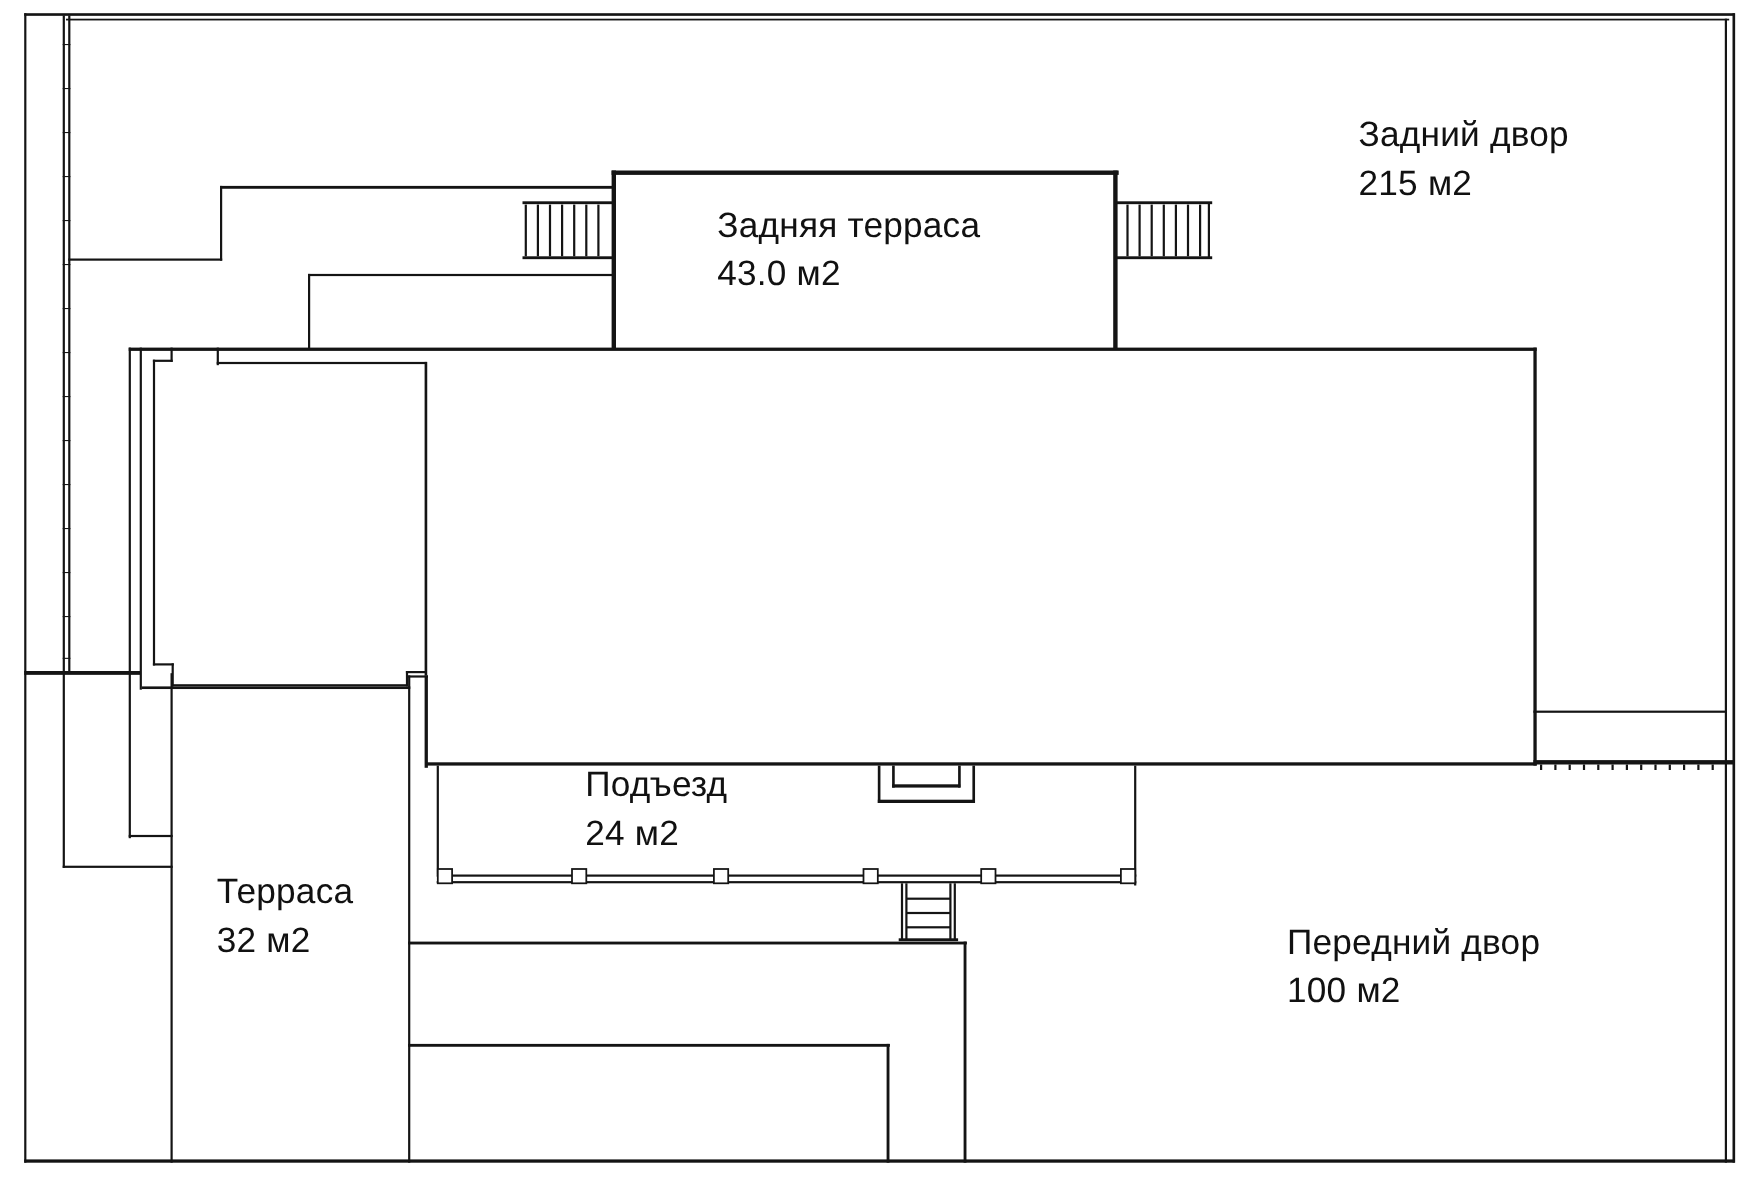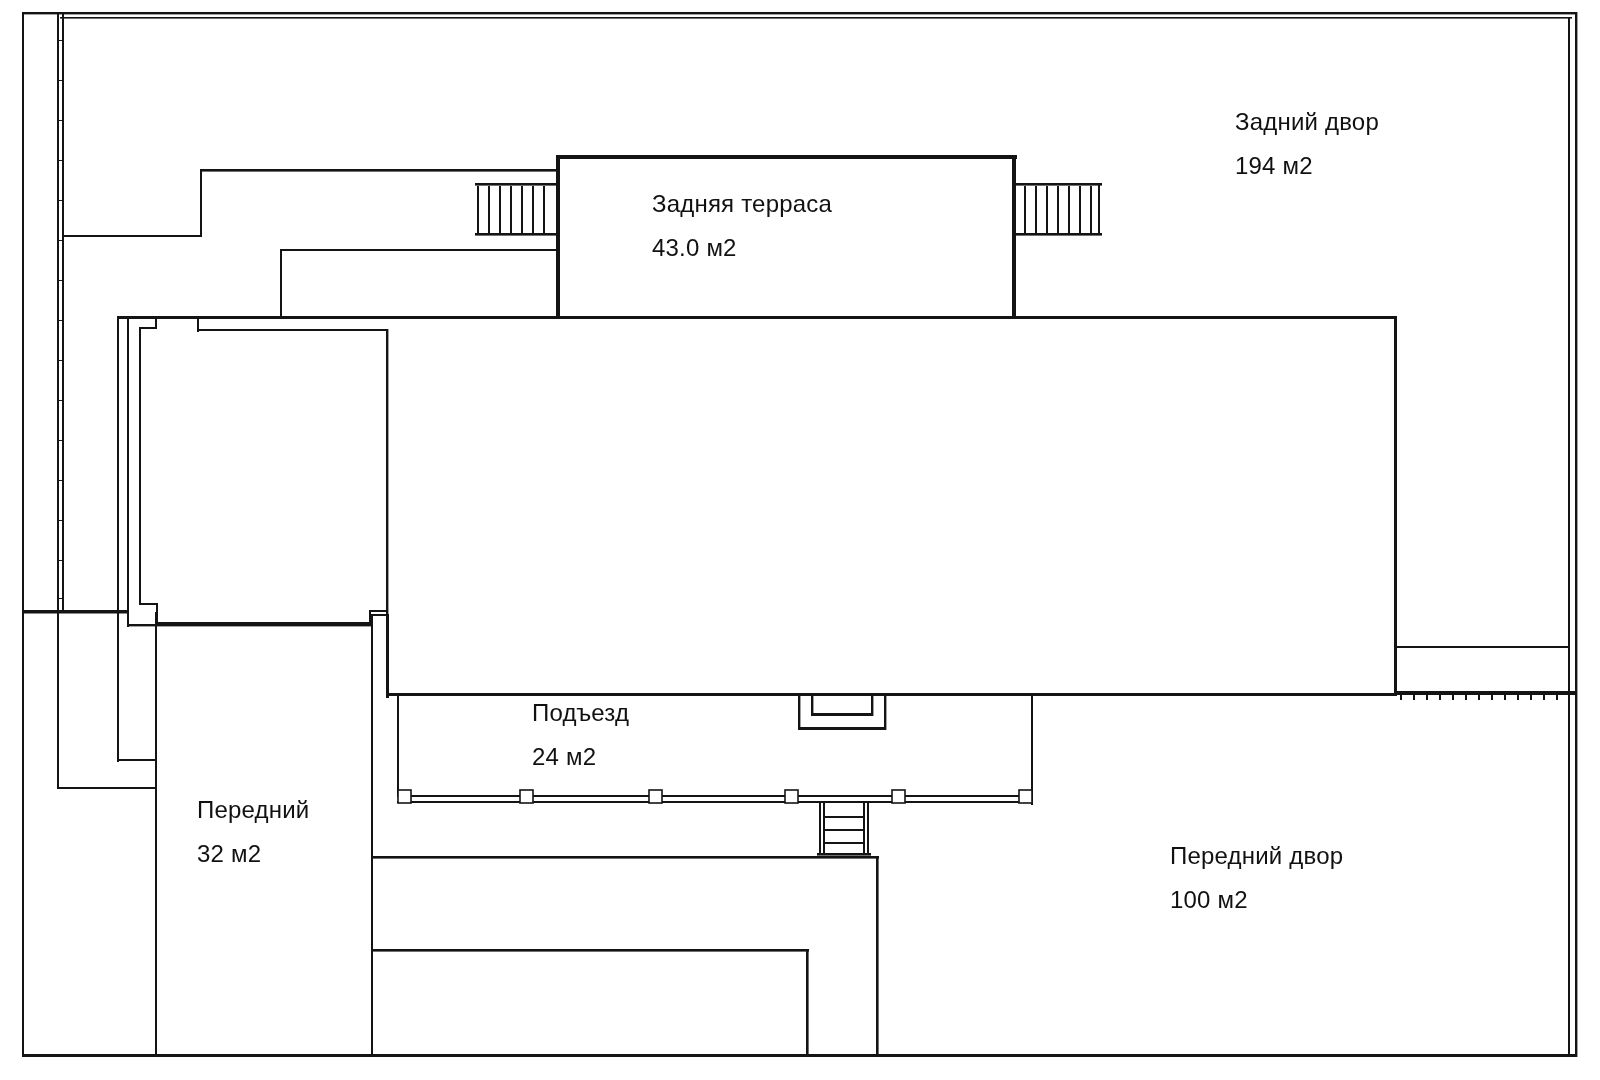--- a/index.html
+++ b/index.html
@@ -7,21 +7,21 @@
     position:relative;
     width:1600px;height:1080px;
     background:#ffffff;
     font-family:"Liberation Sans","DejaVu Sans",sans-serif;
     overflow:hidden;
   }
   .plan svg{position:absolute;left:0;top:0;}
   .lbl{
     position:absolute;
     color:#111;
-    font-size:24px;
+    font-size:32px;
     line-height:44px;
     letter-spacing:0.2px;
     white-space:nowrap;
   }
 </style>
 </head>
 <body>
 
 <div class="plan">
 
@@ -192,35 +192,35 @@
           <rect x="1079" y="186" width="2" height="47"></rect>
       <rect x="1090" y="186" width="2" height="47"></rect>
       <rect x="1098" y="184" width="2" height="51"></rect>
     </g>
 
   </g>
 </svg>
 
 <div class="lbl" style="left:1235px;top:100px">
   <div>Задний двор</div>
-  <div>194 м2</div>
+  <div>215 м2</div>
 </div>
 
 <div class="lbl" style="left:652px;top:182px">
   <div>Задняя терраса</div>
   <div>43.0 м2</div>
 </div>
 
 <div class="lbl" style="left:532px;top:691px">
   <div>Подъезд</div>
   <div>24 м2</div>
 </div>
 
 <div class="lbl" style="left:197px;top:788px">
-  <div>Передний</div>
+  <div>Терраса</div>
   <div>32 м2</div>
 </div>
 
 <div class="lbl" style="left:1170px;top:834px">
   <div>Передний двор</div>
   <div>100 м2</div>
 </div>
 
 </div>
 

